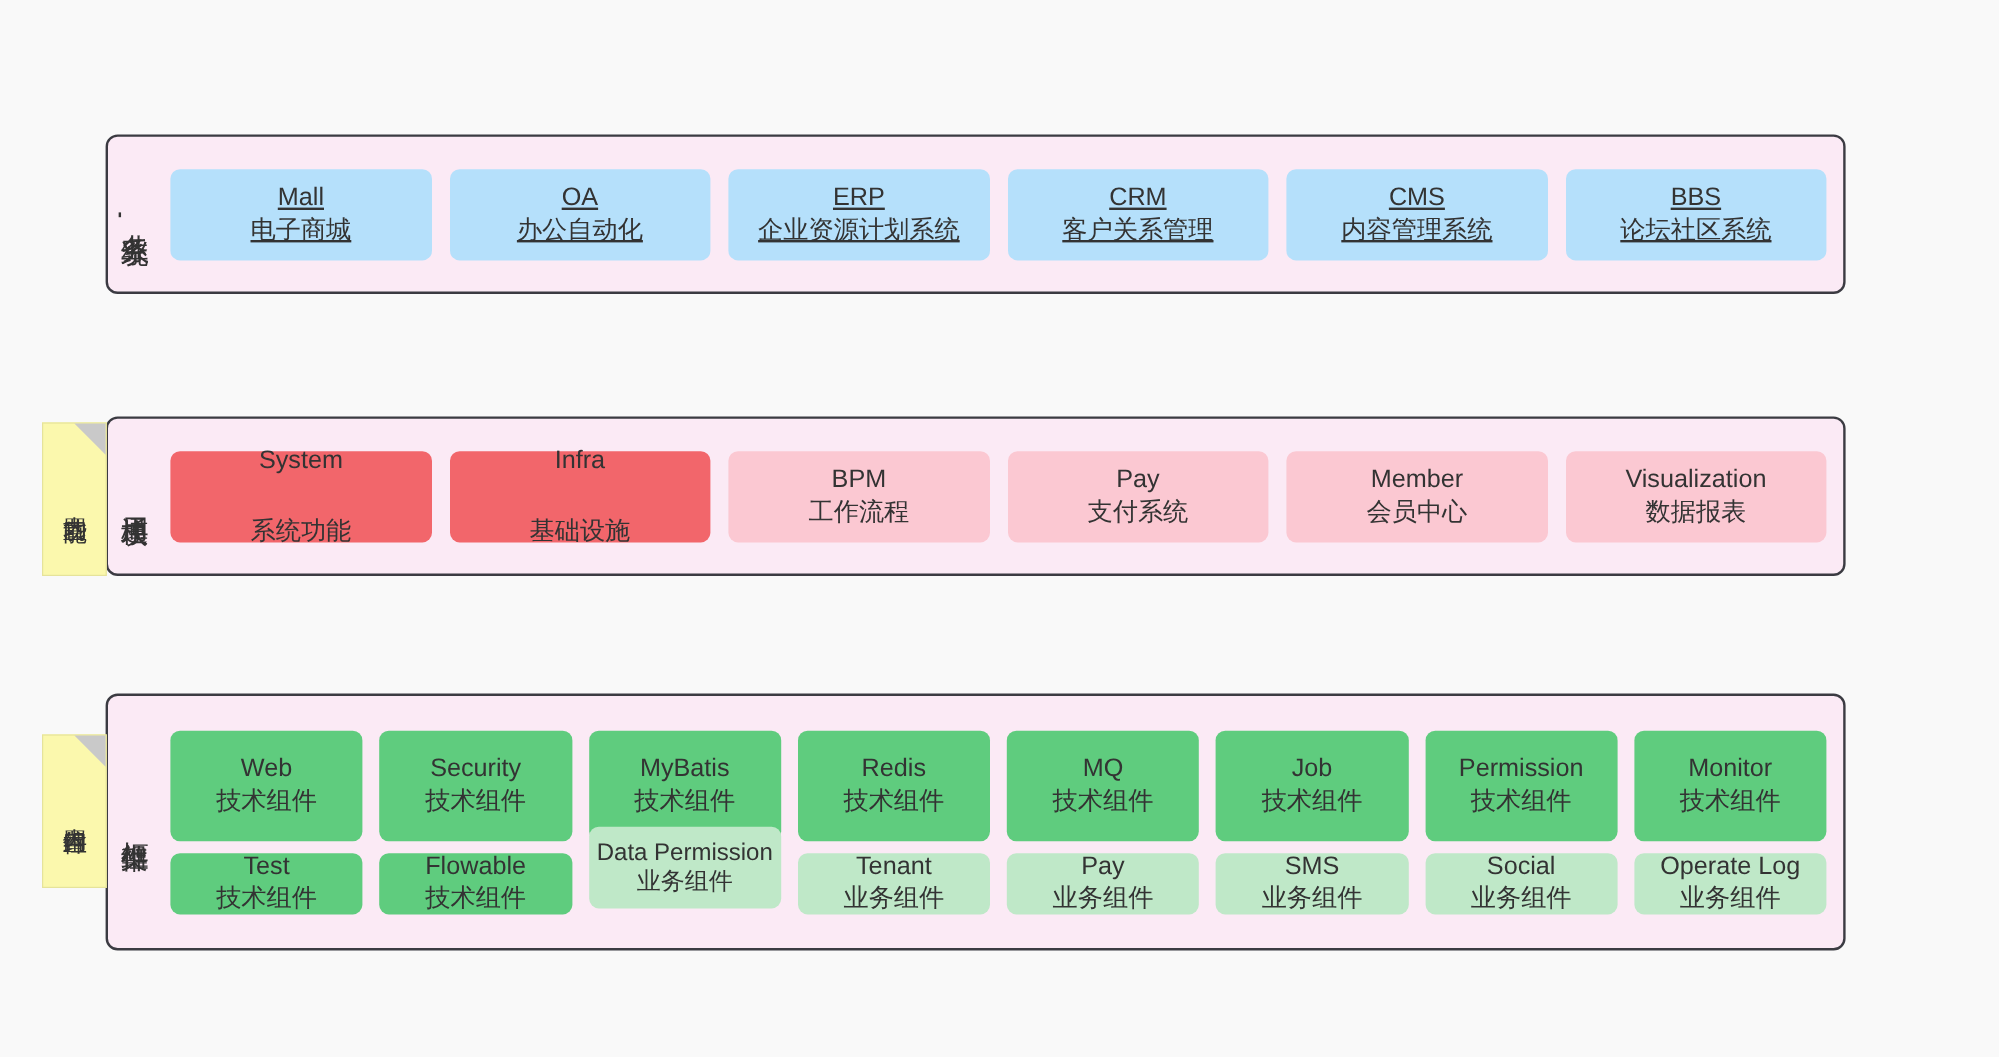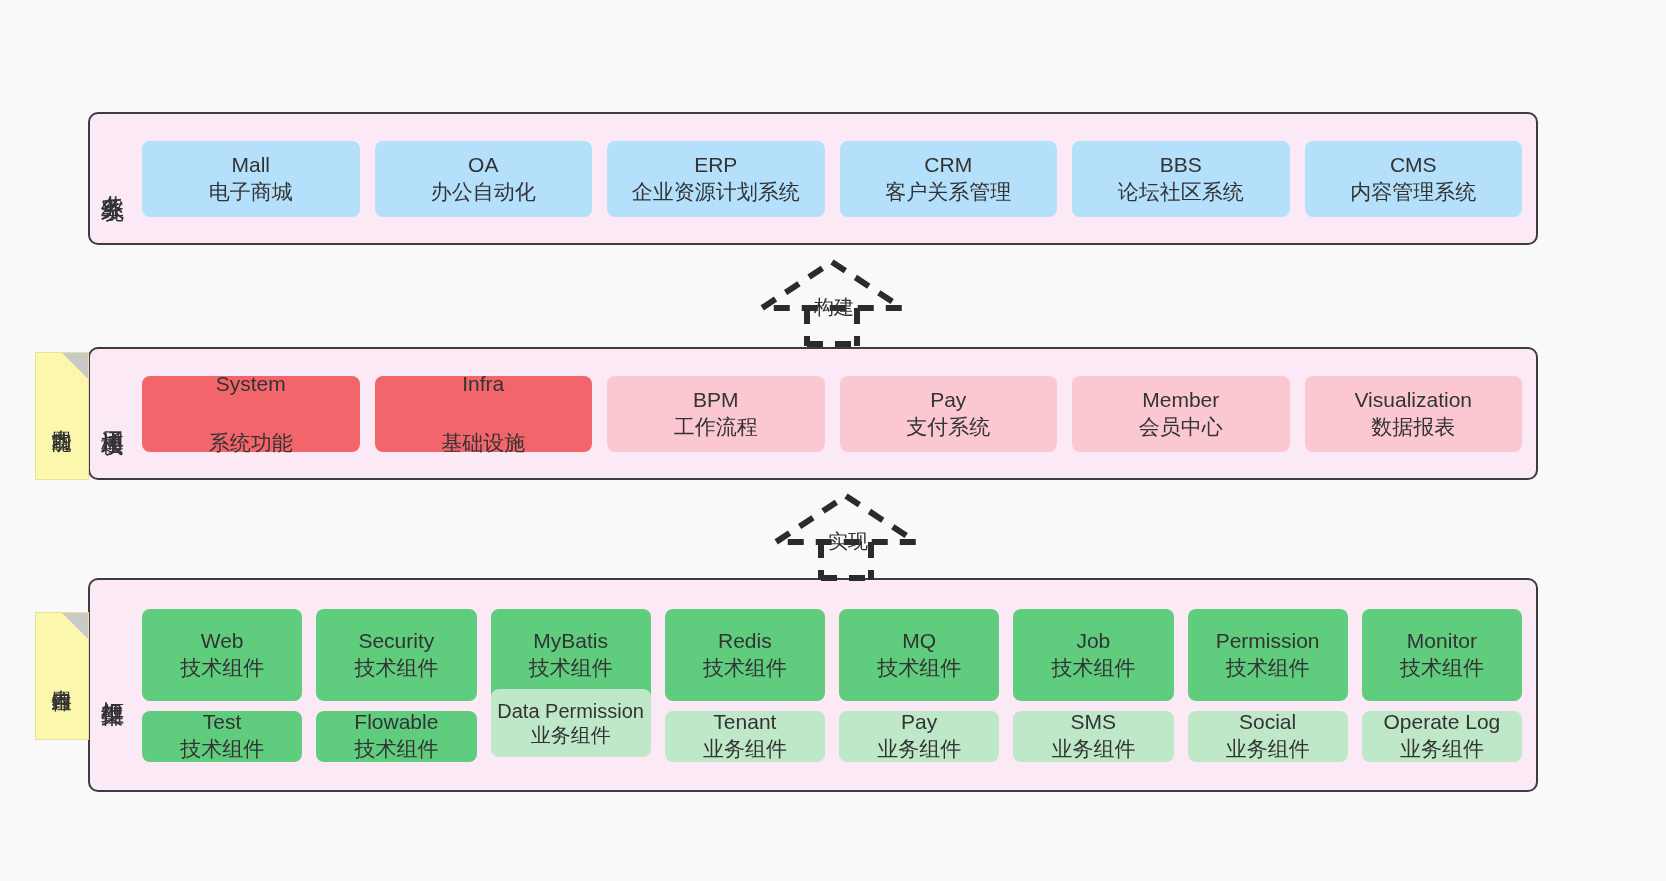--- a/index.html
+++ b/index.html
@@ -87,21 +87,21 @@
   .card .cn { display: block; }
 
   .c-blue       { background: #b5e0fb; }
   .c-red        { background: #f2666b; gap: 32px; }
   .c-pink       { background: #fbc8d2; }
   .c-green      { background: #5fcc7e; }
   .c-lightgreen { background: #bfe8c8; }
 
   
   #layer-business {
-    left: 88px;  top: 112px;  width: 1450px; height: 133px;
+    left: 88px;  top: 112px;  width: 1450px; height: 133px; text-decoration: underline;
   }
   #layer-business .layer-body { padding-left: 8px; }
   #layer-business .row { height: 76px; gap: 15px; }
   #layer-business .card { flex: 1 1 0; }
 
   
   #layer-modules {
     left: 88px;  top: 347px;  width: 1450px; height: 133px;
   }
   #layer-modules .layer-body { padding-left: 8px; }
@@ -202,42 +202,33 @@
           <span class="en">ERP</span>
           <span class="cn">企业资源计划系统</span>
         </div>
 
         <div class="card c-blue">
           <span class="en">CRM</span>
           <span class="cn">客户关系管理</span>
         </div>
 
         <div class="card c-blue">
+          <span class="en">CMS</span>
+          <span class="cn">内容管理系统</span>
+        </div>
+
+        <div class="card c-blue">
           <span class="en">BBS</span>
           <span class="cn">论坛社区系统</span>
         </div>
 
-        <div class="card c-blue">
-          <span class="en">CMS</span>
-          <span class="cn">内容管理系统</span>
-        </div>
-
       </div>
     </div>
   </div>
 
-  <div class="uml-arrow" id="arrow-build">
-    <svg width="160" height="88" viewBox="0 0 160 88">
-
-      <path d="M 80 4 L 150 50 L 10 50 Z" fill="none" stroke="#2b2b2b" stroke-width="6" stroke-dasharray="16 12" stroke-linejoin="miter"></path>
-
-      <path d="M 55 50 L 55 88 M 105 50 L 105 88 M 55 86 L 105 86" fill="none" stroke="#2b2b2b" stroke-width="6" stroke-dasharray="16 12"></path>
-    </svg>
-    <span class="uml-label">构建</span>
-  </div>
 
   <div class="note" id="note-builtin-features">
     <span>内置功能</span>
   </div>
 
   <div class="layer" id="layer-modules">
     <div class="layer-title">通用模块</div>
     <div class="layer-body">
       <div class="row">
 
@@ -268,27 +259,20 @@
 
         <div class="card c-pink">
           <span class="en">Visualization</span>
           <span class="cn">数据报表</span>
         </div>
 
       </div>
     </div>
   </div>
 
-  <div class="uml-arrow" id="arrow-implement">
-    <svg width="160" height="88" viewBox="0 0 160 88">
-      <path d="M 80 4 L 150 50 L 10 50 Z" fill="none" stroke="#2b2b2b" stroke-width="6" stroke-dasharray="16 12" stroke-linejoin="miter"></path>
-      <path d="M 55 50 L 55 88 M 105 50 L 105 88 M 55 86 L 105 86" fill="none" stroke="#2b2b2b" stroke-width="6" stroke-dasharray="16 12"></path>
-    </svg>
-    <span class="uml-label">实现</span>
-  </div>
 
   <div class="note" id="note-builtin-components">
     <span>内置组件</span>
   </div>
 
   <div class="layer" id="layer-framework">
     <div class="layer-title">框架组件</div>
     <div class="layer-body">
 
       <div class="row row-top">

